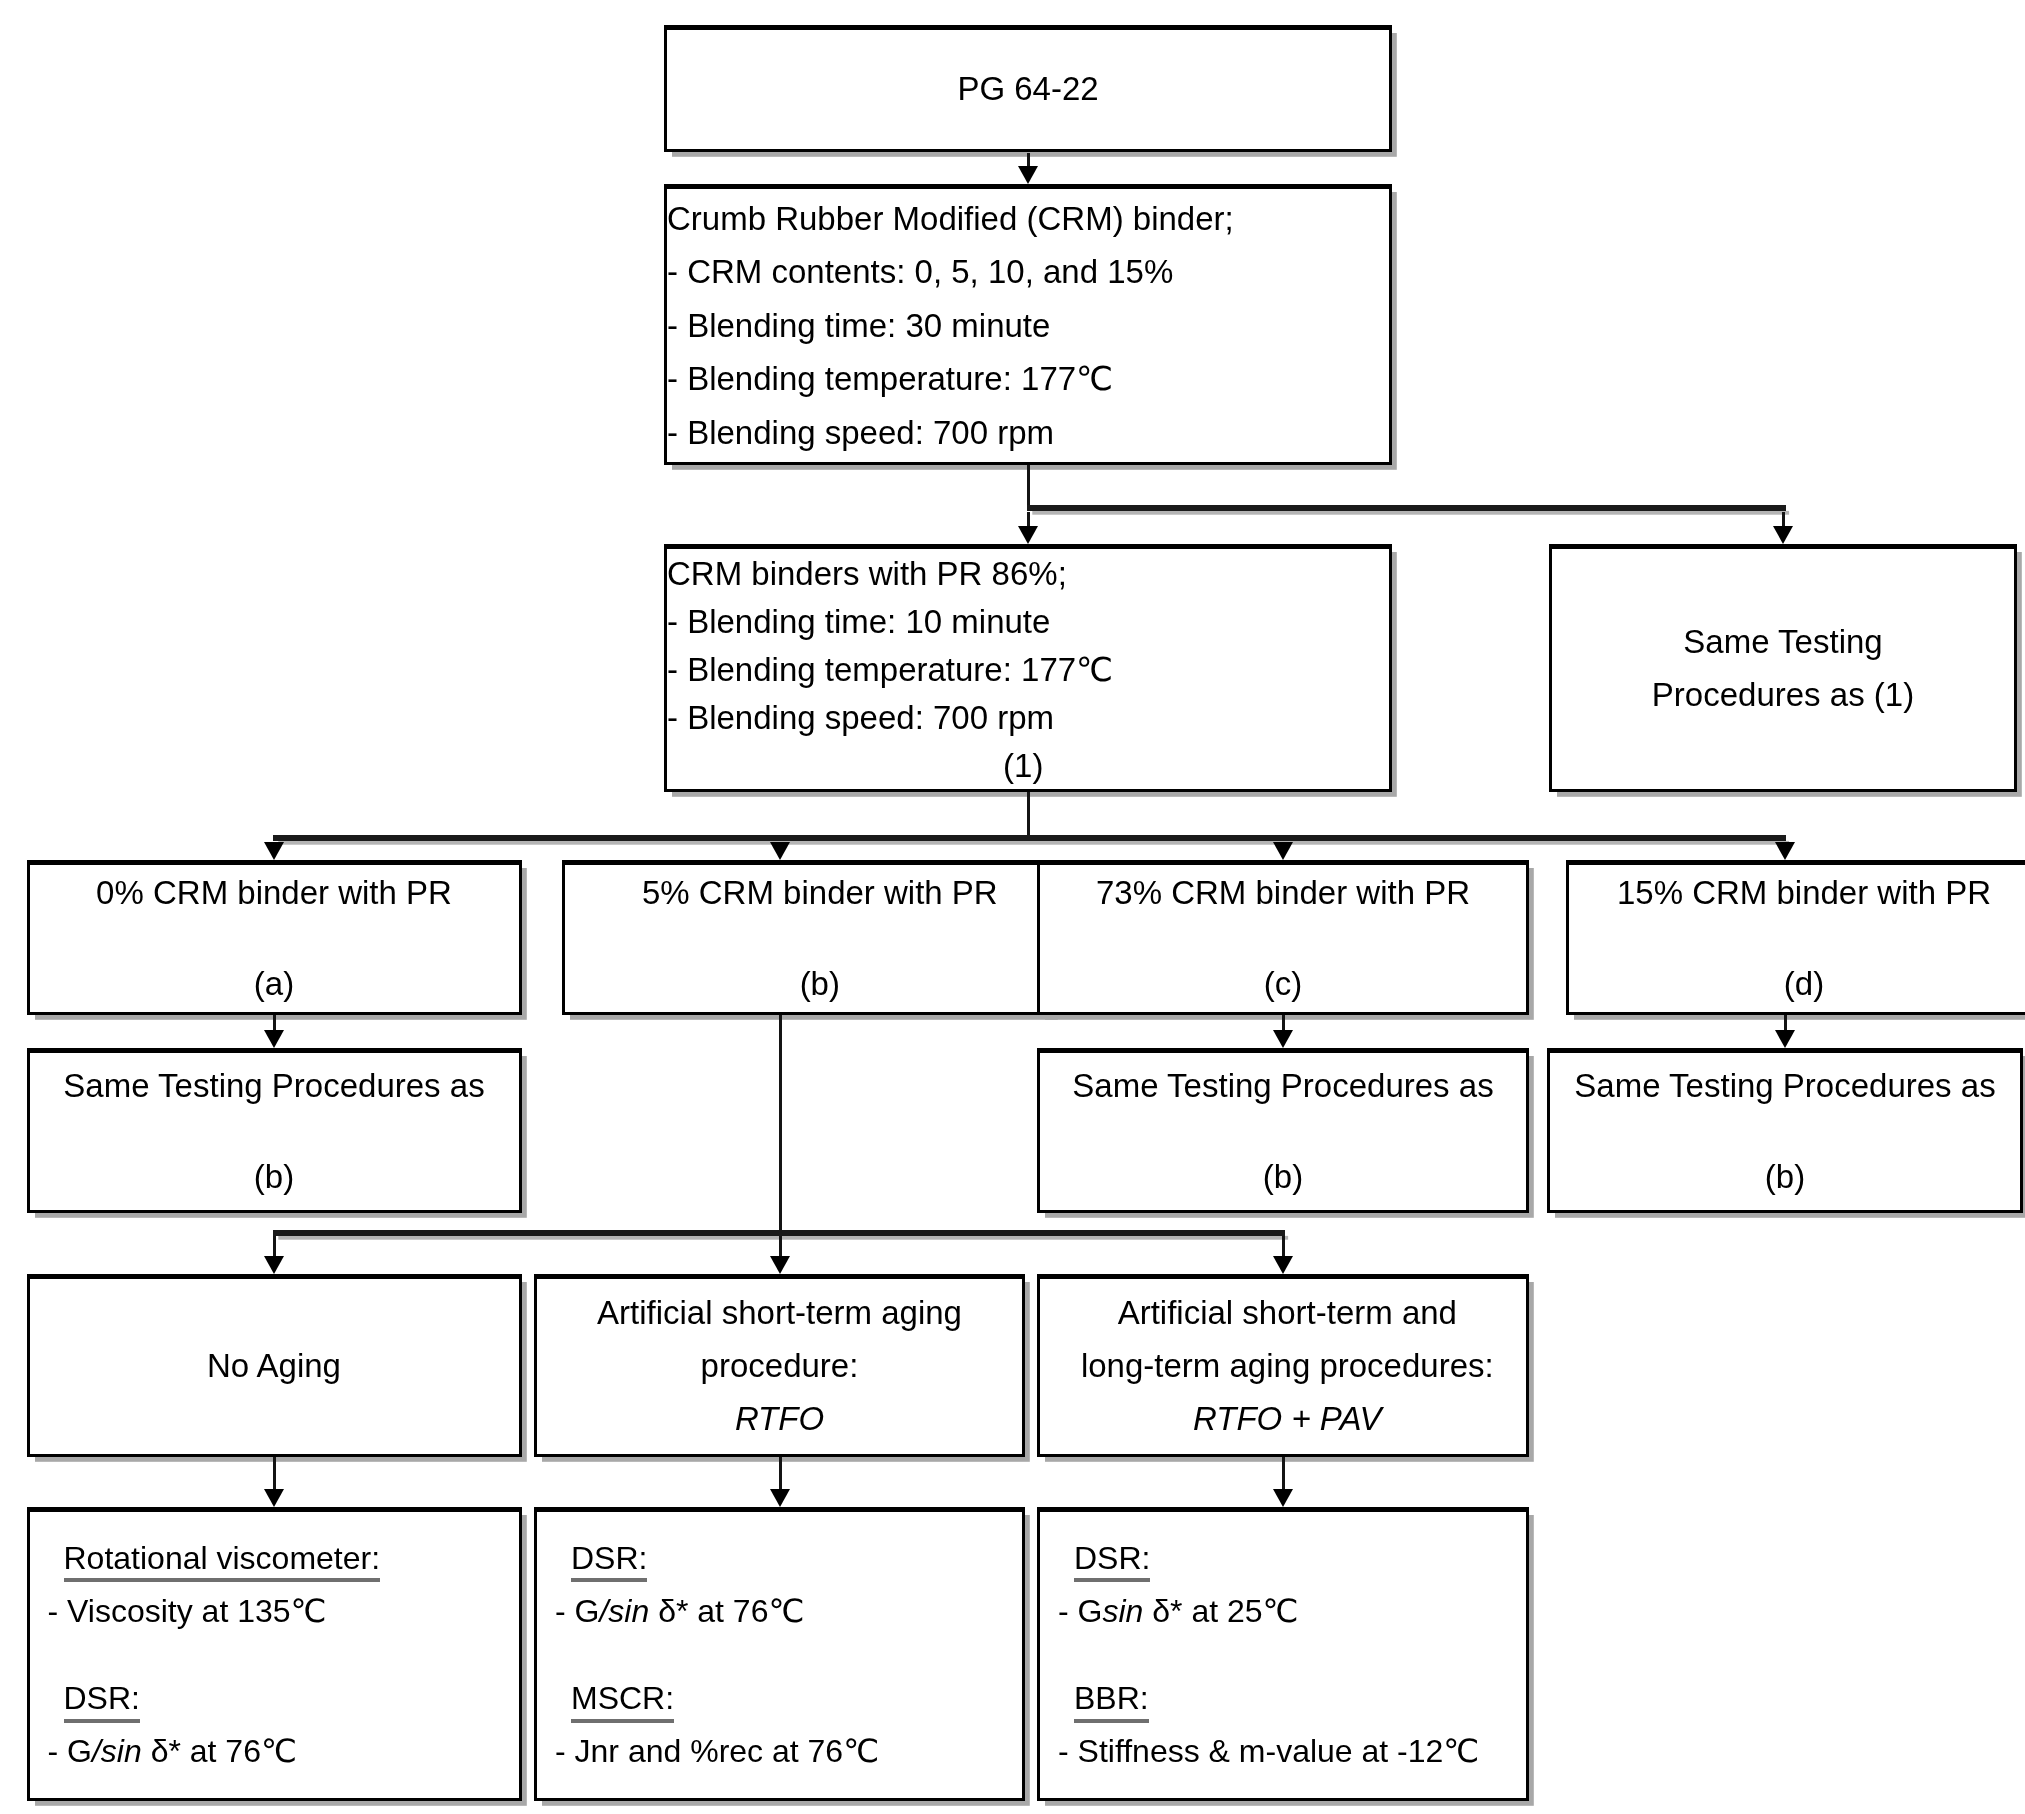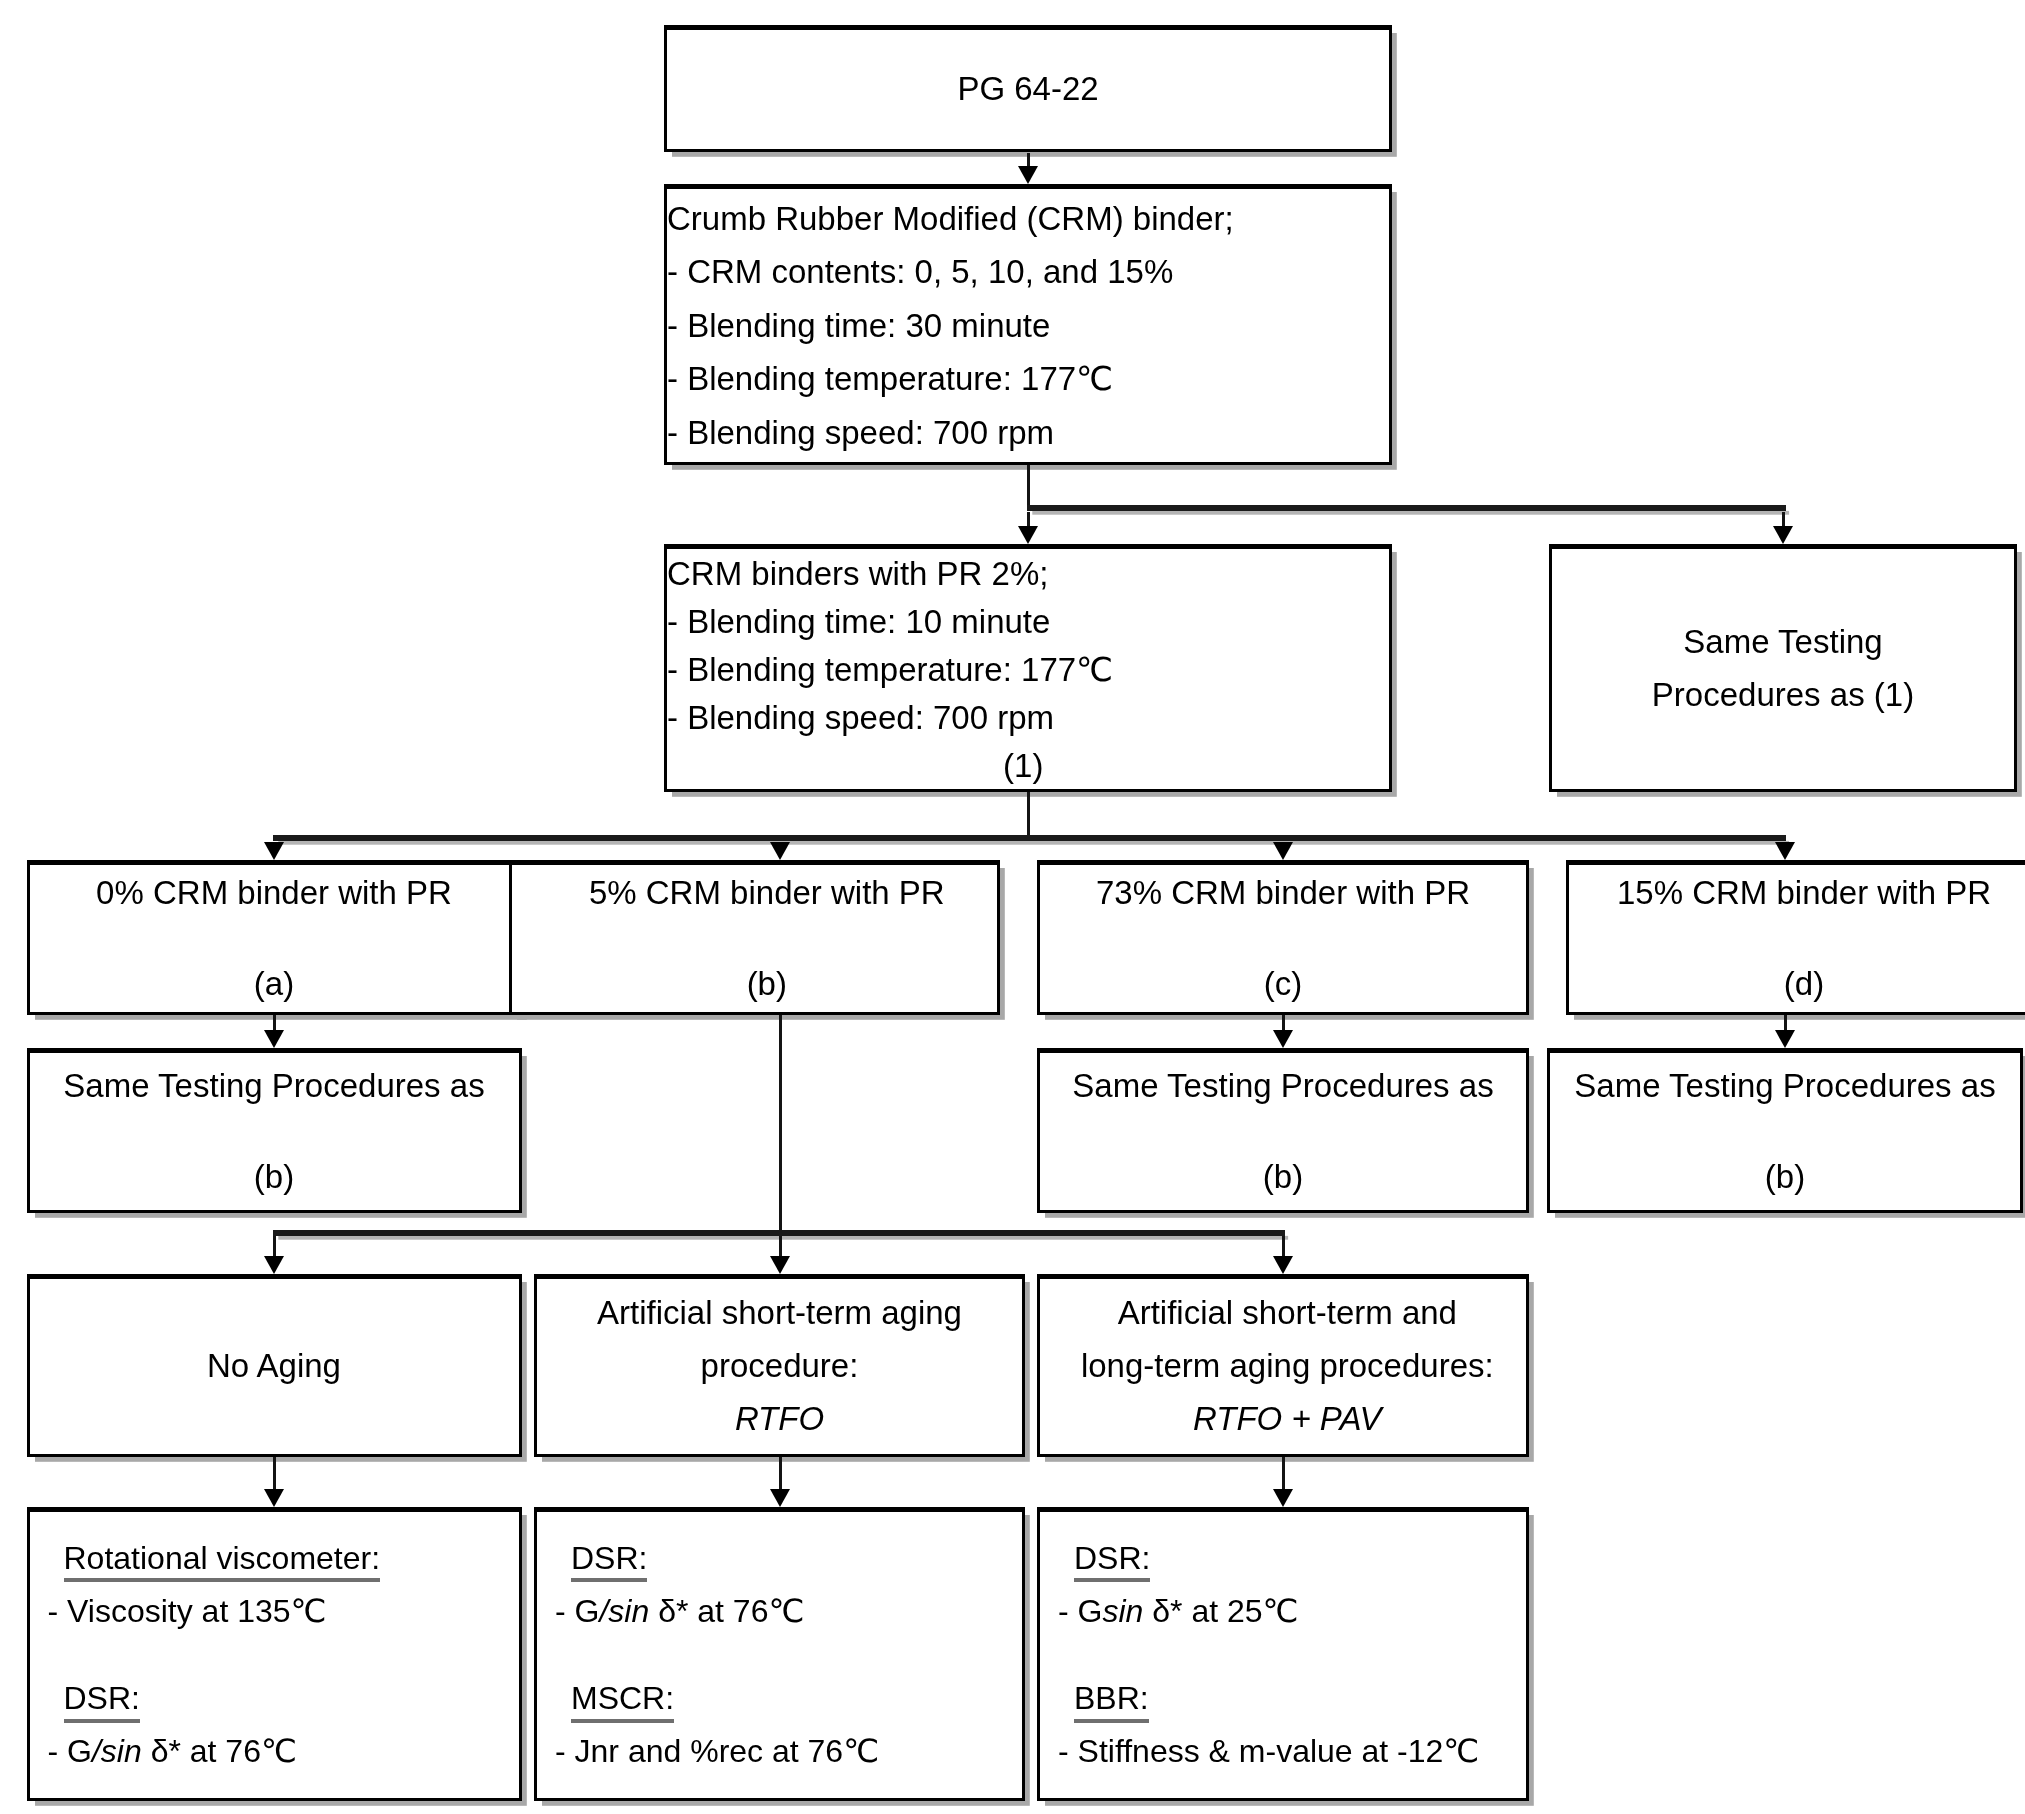--- a/index.html
+++ b/index.html
@@ -50,21 +50,21 @@
     </div>
 
   <div class="vline" style="left:1027px;top:465px;height:43px;"></div>
   <div class="hline" style="left:1027px;top:505px;width:759px;"></div>
   <div class="vline" style="left:1027px;top:512px;height:16px;"></div>
   <div class="ah" style="left:1018px;top:526px;"></div>
   <div class="vline" style="left:1782px;top:512px;height:16px;"></div>
   <div class="ah" style="left:1773px;top:526px;"></div>
 
   <div class="box leftlist tight" style="left:664px;top:544px;width:728px;height:248px;">
-      <div class="ln">CRM binders with PR 2%;</div>
+      <div class="ln">CRM binders with PR 86%;</div>
       <div class="ln">- Blending time: 10 minute</div>
       <div class="ln">- Blending temperature: 177℃</div>
       <div class="ln">- Blending speed: 700 rpm</div>
       <div class="ln ctr">(1)</div>
     </div>
   <div class="box center" style="left:1549px;top:544px;width:468px;height:248px;">
       <div class="ln">Same Testing</div>
       <div class="ln">Procedures as (1)</div>
     </div>
 
@@ -72,21 +72,21 @@
   <div class="hline" style="left:273px;top:835px;width:1513px;"></div>
   <div class="ah" style="left:264px;top:842px;"></div>
   <div class="ah" style="left:770px;top:842px;"></div>
   <div class="ah" style="left:1273px;top:842px;"></div>
   <div class="ah" style="left:1775px;top:842px;"></div>
 
   <div class="box center gap2" style="left:26.5px;top:860px;width:495px;height:155px;">
       <div class="ln">0% CRM binder with PR</div>
       <div class="ln">(a)</div>
     </div>
-  <div class="box center gap2" style="left:509px;top:860px;width:491px;height:155px;padding-left:32px;">
+  <div class="box center gap2" style="left:562px;top:860px;width:491px;height:155px;padding-left:32px;">
       <div class="ln">5% CRM binder with PR</div>
       <div class="ln">(b)</div>
     </div>
   <div class="box center gap2" style="left:1037px;top:860px;width:492px;height:155px;">
       <div class="ln">73% CRM binder with PR</div>
       <div class="ln">(c)</div>
     </div>
   <div class="box center gap2" style="left:1547px;top:860px;width:476px;height:155px;margin-left:19px;">
       <div class="ln">15% CRM binder with PR</div>
       <div class="ln">(d)</div>

